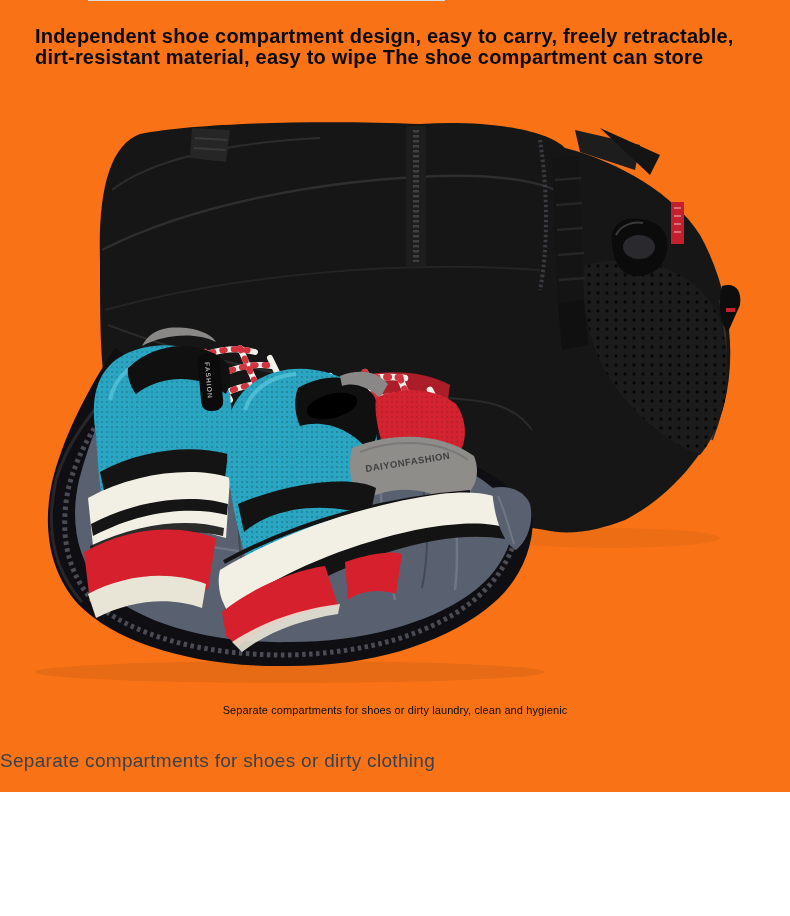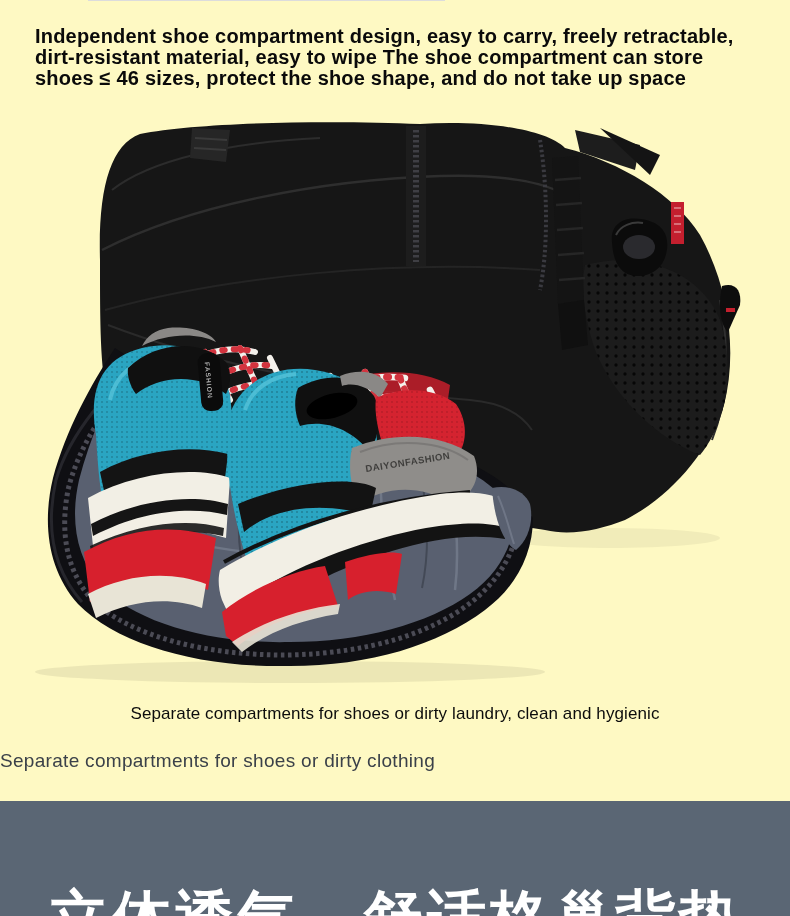--- a/index.html
+++ b/index.html
@@ -1,42 +1,41 @@
 <!DOCTYPE html>
 <html><head>
 <meta charset="utf-8">
 <style>
   html,body{margin:0;padding:0;background:#ffffff;}
-  #stage{position:relative;width:790px;height:916px;background:#fef9c3;overflow:hidden;
+  #stage{position:relative;width:790px;height:792px;background:#f97316;overflow:hidden;
          font-family:"Liberation Sans",sans-serif;}
   .top-rule{position:absolute;top:0;left:88px;width:357px;height:1px;background:#dcdcdc;}
   .description-block{position:absolute;top:26px;left:35px;width:720px;color:#0a0a0a;
          font-size:20px;line-height:20.8px;font-weight:600;letter-spacing:0.2px;}
   .photo-wrap{position:absolute;top:100px;left:0;width:790px;height:600px;}
   .caption-primary{position:absolute;top:704px;left:0;width:790px;text-align:center;
-         color:#0c0c0c;font-size:17px;font-weight:500;letter-spacing:0.1px;}
+         color:#0c0c0c;font-size:11px;font-weight:500;letter-spacing:0.1px;}
   .caption-secondary{position:absolute;top:750px;left:0;width:790px;
          color:#3b4149;font-size:19px;font-weight:400;letter-spacing:0.3px;}
   .bottom-banner{position:absolute;top:801px;left:0;width:790px;height:115px;
          background:#5a6674;overflow:hidden;}
   .banner-title{position:absolute;top:78px;left:0;width:790px;text-align:center;
          color:#ffffff;font-size:60px;font-weight:700;letter-spacing:3px;
          font-family:"DejaVu Sans",sans-serif;white-space:nowrap;}
 </style>
 </head>
 <body>
 
 <div id="stage">
 
   <div class="top-rule"></div>
 
   <div class="description-block">
     <div>Independent shoe compartment design, easy to carry, freely retractable,</div>
     <div>dirt-resistant material, easy to wipe The shoe compartment can store</div>
-    <div>shoes ≤ 46 sizes, protect the shoe shape, and do not take up space</div>
   </div>
 
   <div class="photo-wrap">
     <svg width="790" height="600" viewBox="0 0 790 600" xmlns="http://www.w3.org/2000/svg">
       <defs>
         <pattern id="perf" width="9" height="9" patternUnits="userSpaceOnUse">
           <circle cx="4" cy="4" r="1.7" fill="#060606"></circle>
         </pattern>
         <pattern id="meshdots" width="5" height="5" patternUnits="userSpaceOnUse">
           <circle cx="2" cy="2" r="0.9" fill="rgba(0,0,0,0.22)"></circle>

